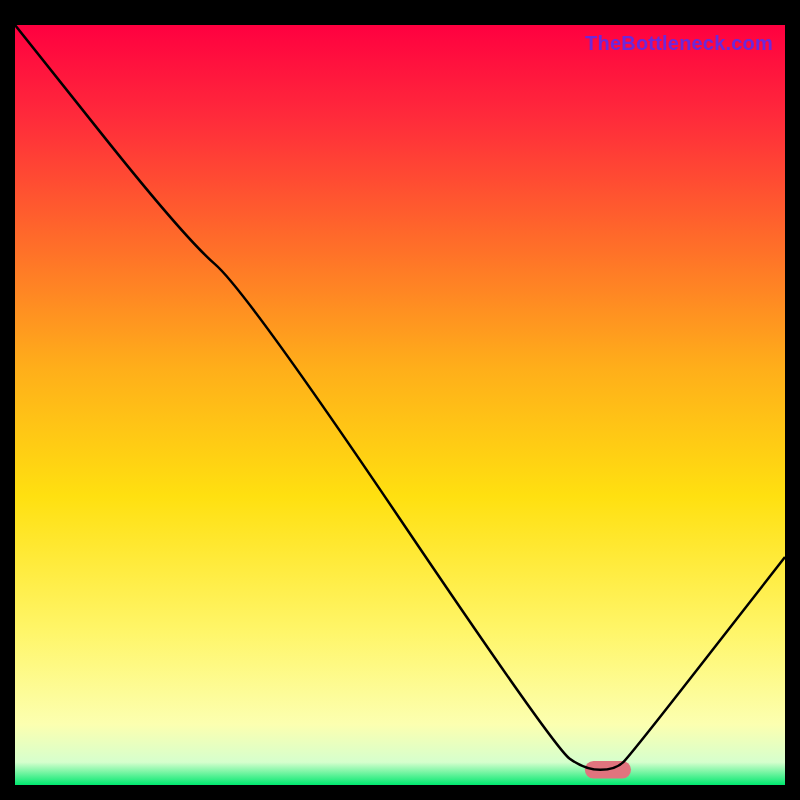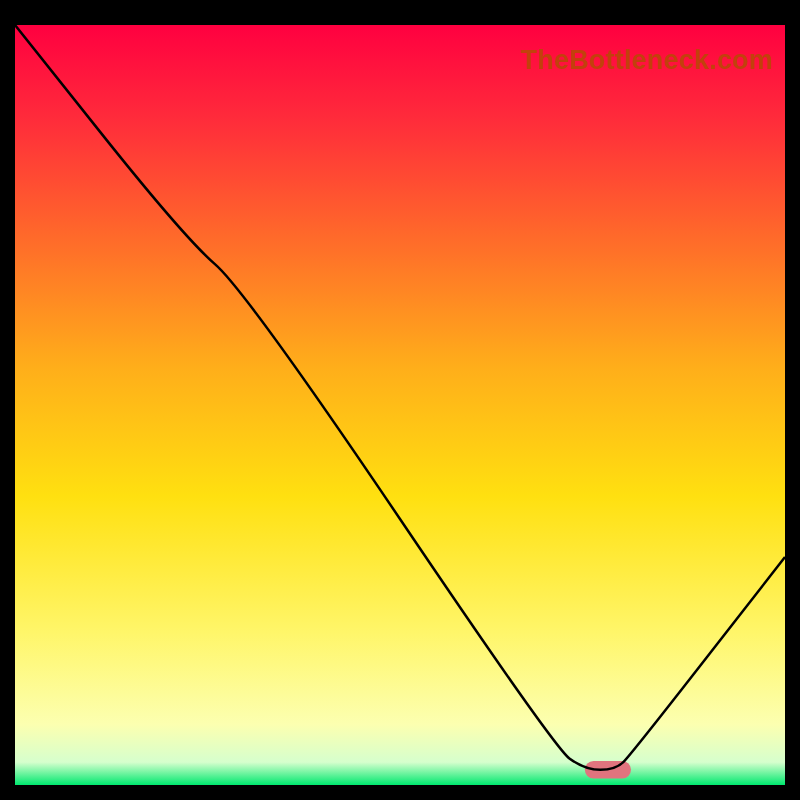--- a/index.html
+++ b/index.html
@@ -21,25 +21,25 @@
   }
   .plot-wrap {
     position: absolute;
     left: 0;
     top: 0;
     width: 770px;
     height: 760px;
   }
   .watermark {
     position: absolute;
-    top: 20px;
+    top: 7px;
     right: 12px;
-    font-size: 27px;
+    font-size: 20px;
     font-weight: bold;
-    color: #c2410c;
+    color: #6d28d9;
     letter-spacing: 0.2px;
   }
   svg {
     display: block;
   }
 </style>
 </head>
 <body>
 
 <div class="frame">

